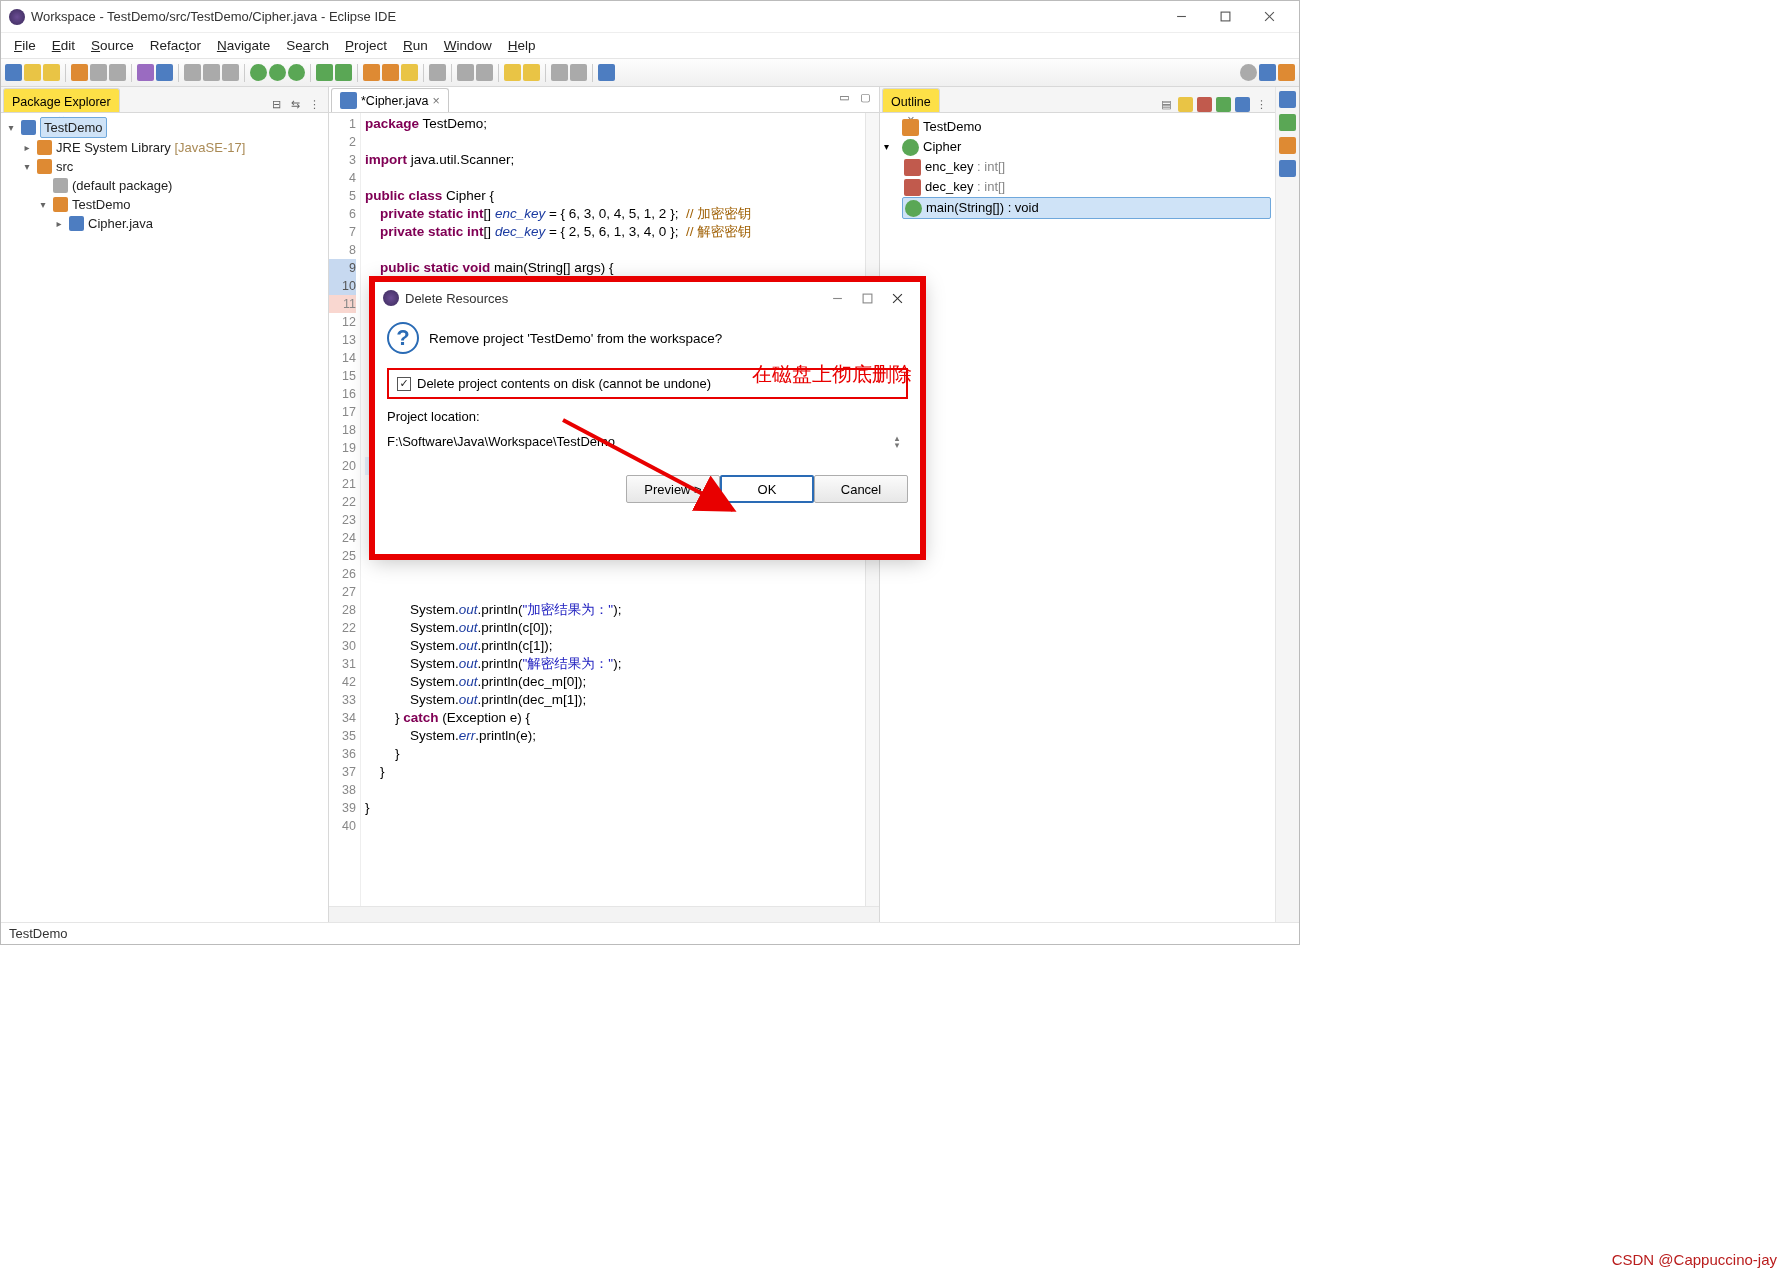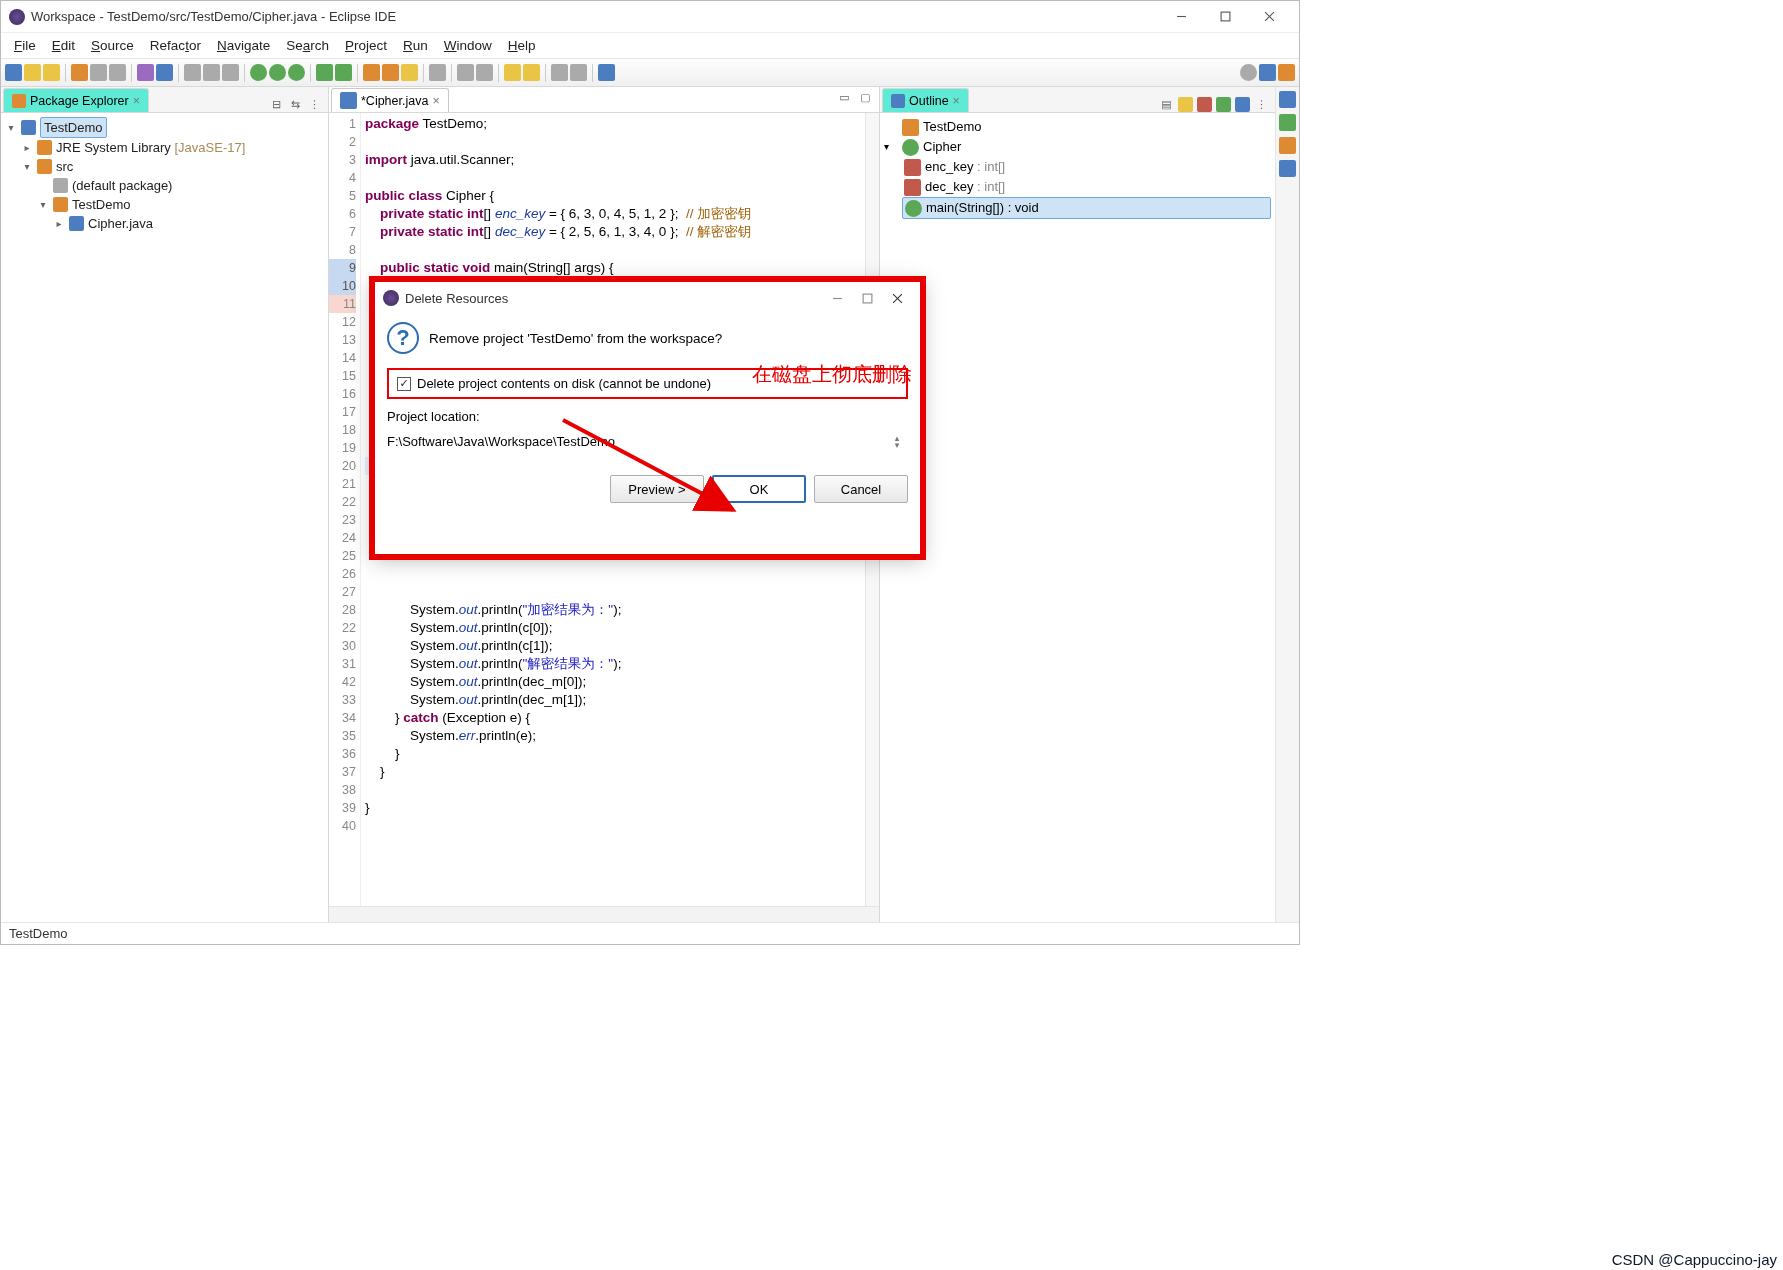--- a/index.html
+++ b/index.html
@@ -15,21 +15,21 @@
   .menubar span u { text-decoration: underline; }
   .toolbar { height: 28px; background: linear-gradient(#fdfdfd,#f0f0f0); border-bottom: 1px solid #d8d8d8; display: flex; align-items: center; padding: 0 4px; gap: 2px; }
   .tb-icon { width: 17px; height: 17px; border-radius: 2px; display:inline-block;}
   .tb-sep { width:1px; height:18px; background:#ccc; margin:0 3px;}
   .body { flex: 1; display: flex; min-height: 0; }
   .panel { display: flex; flex-direction: column; background: #fff; }
   .left { width: 328px; border-right: 1px solid #d8d8d8; }
   .center { flex: 1; border-right: 1px solid #d8d8d8; display:flex; flex-direction:column; min-width:0;}
   .right { width: 395px; }
   .view-tabbar { height: 26px; background: #f5f5f5; display: flex; align-items: flex-end; border-bottom: 1px solid #d8d8d8; font-size: 12.5px; padding-left:2px;}
-  .view-tab { height: 24px; background: #5eead4; border: 1px solid #d8d8d8; border-bottom: none; border-radius: 3px 3px 0 0; padding: 2px 8px; display: flex; align-items: center; gap: 4px; margin-right:2px;}
+  .view-tab { height: 24px; background: #fde047; border: 1px solid #d8d8d8; border-bottom: none; border-radius: 3px 3px 0 0; padding: 2px 8px; display: flex; align-items: center; gap: 4px; margin-right:2px;flex-direction:column;}
   .view-tab .icon { width:14px;height:14px; }
   .view-tabbar .tb-right { margin-left:auto; display:flex; align-items:center; gap:4px; padding:0 6px;}
   .mini-btn{ width:15px;height:15px; color:#666; display:inline-flex; align-items:center; justify-content:center; font-size:11px;}
   .tree { padding: 4px 4px; font-size: 13px; color: #222; line-height: 19px; overflow:auto; flex:1;}
   .tree .item { display: flex; align-items: center; gap: 4px; white-space: nowrap;}
   .tree .chev { width:12px; text-align:center; color:#666; font-size:10px; }
   .tree .ic { width:15px; height:15px; display:inline-block;}
   .muted { color:#aa8a55; }
   .editor-tab { height:26px; display:flex; align-items:flex-end; border-bottom:1px solid #d8d8d8;}
   .etab { height:24px; border:1px solid #c9c9c9; border-bottom:none; border-radius:3px 3px 0 0; background:#fff; padding:2px 8px; display:flex; align-items:center; gap:4px; font-size:12.5px; margin-left:2px;}
@@ -60,26 +60,26 @@
   .dlg-titlebar{ height:30px; background:#fff; display:flex; align-items:center; padding:16px 8px; font-size:13px; color:#333;}
   .dlg-titlebar .ic{ width:16px;height:16px; margin-right:6px; background:radial-gradient(circle at 50% 50%,#6a4c93,#3a2a5a); border-radius:50%;}
   .dlg-body{ padding:0 12px;}
   .dlg-head{ display:flex; align-items:center; gap:10px; padding:8px 0 14px 0;}
   .qicon{ width:32px; height:32px; border:2px solid #2a6bb5; border-radius:50%; color:#2a6bb5; font-size:22px; font-weight:bold; display:flex; align-items:center; justify-content:center;}
   .chk-row{ display:flex; align-items:center; gap:6px; font-size:13px; padding:4px 0 10px 0; border:2px solid #e80000; padding:6px 8px; margin-bottom:10px;}
   .chk{ width:14px; height:14px; border:1px solid #555; display:flex; align-items:center; justify-content:center; font-size:11px; color:#222;}
   .proj-loc-label{ font-size:13px; margin:4px 0 4px 0;}
   .proj-loc{ display:flex; align-items:center; justify-content:space-between; font-size:13px; padding:6px 4px 20px 0;}
   .stepper{ width:14px; display:flex; flex-direction:column; gap:1px; color:#777; font-size:9px; line-height:7px; text-align:center;}
-  .dlg-buttons{ display:flex; justify-content:flex-end; gap:8px; padding:6px 12px 12px 12px;}
+  .dlg-buttons{ display:flex; justify-content:flex-end; gap:0; padding:6px 12px 12px 12px;}
   .btn{ min-width:94px; height:28px; border:1px solid #adadad; background:linear-gradient(#fbfbfb,#e7e7e7); font-size:13px; border-radius:2px;}
   .btn.primary{ border:2px solid #2a6bb5; background:#fff;}
   .annot{ position:absolute; color:#e80000; font-size:20px; font-weight:500; left:752px; top:361px;}
   .arrow{ position:absolute; left:553px; top:410px; pointer-events:none;}
-  .watermark{ position:absolute; right:6px; bottom:2px; font-size:15px; color:#0f172a;}
+  .watermark{ position:absolute; right:6px; bottom:2px; font-size:15px; color:#b91c1c;}
   
   .dot-y{background:#e9c445;} .dot-b{background:#4d7dc1;} .dot-g{background:#5aa755;} .dot-r{background:#c15a4d;}
   .dot-p{background:#9a6bc1;} .dot-o{background:#de8a33;} .dot-gray{background:#aaa;}
   .ic-square{border-radius:2px;}
   .close-x svg, .dlg-close svg{ width:11px; height:11px;}
   .editor-mini{ position:absolute; right:6px; top:3px; display:flex; gap:6px; color:#666;}
 </style>
 </head>
 <body>
 

